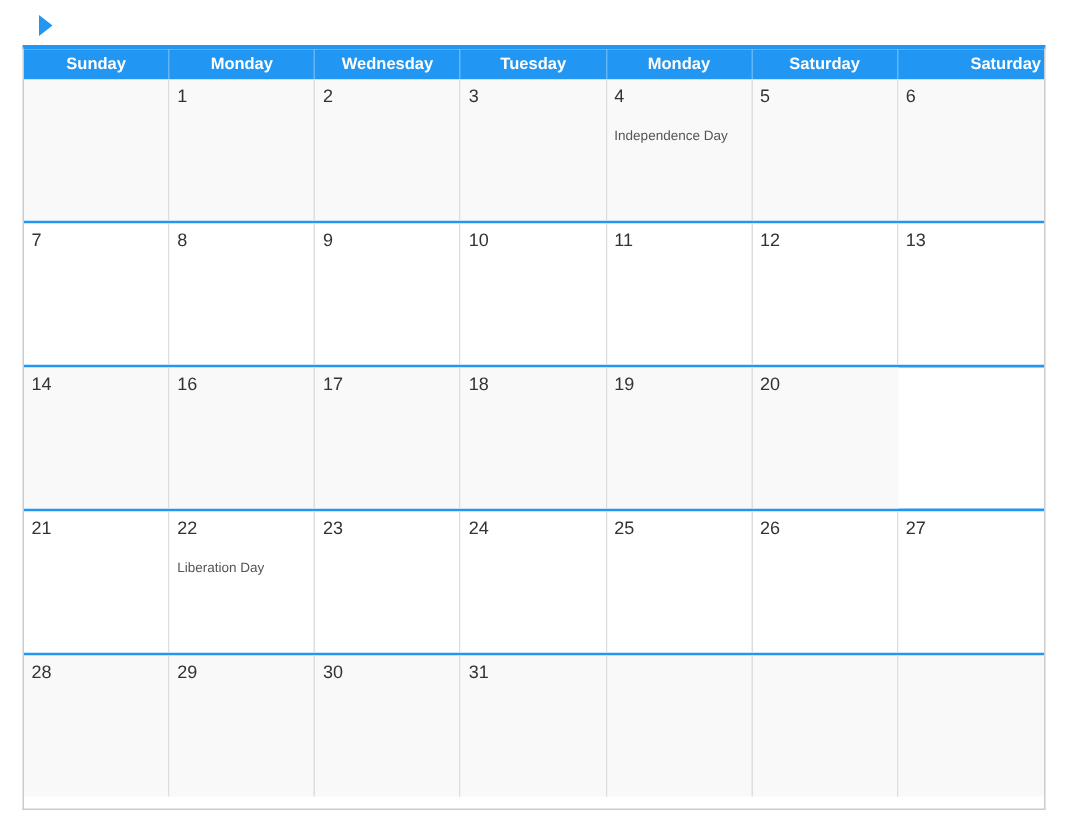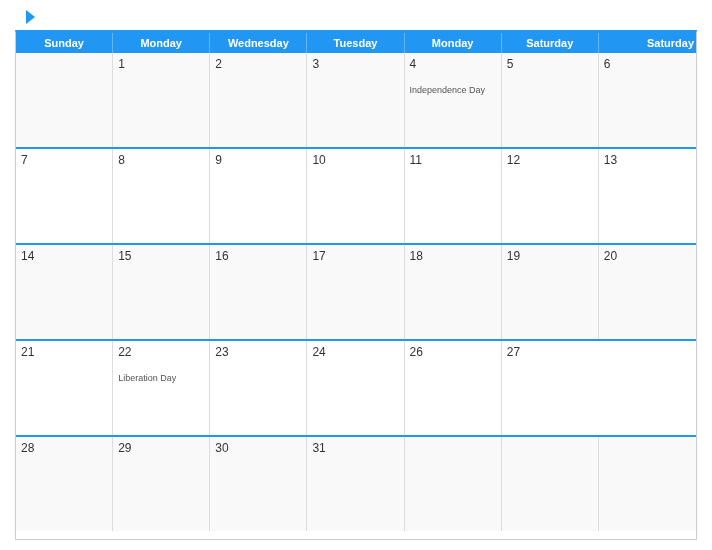--- a/index.html
+++ b/index.html
@@ -202,23 +202,20 @@
           </div>
           <div class="day-cell">
             <div class="day-num">13</div>
           </div>
         </div>
         <div class="week-row">
           <div class="day-cell">
             <div class="day-num">14</div>
           </div>
           <div class="day-cell">
-            <div class="day-num">15</div>
-          </div>
-          <div class="day-cell">
             <div class="day-num">16</div>
           </div>
           <div class="day-cell">
             <div class="day-num">17</div>
           </div>
           <div class="day-cell">
             <div class="day-num">18</div>
           </div>
           <div class="day-cell">
             <div class="day-num">19</div>
@@ -233,20 +230,23 @@
           </div>
           <div class="day-cell">
             <div class="day-num">22</div>
             <div class="day-event">Liberation Day</div>
           </div>
           <div class="day-cell">
             <div class="day-num">23</div>
           </div>
           <div class="day-cell">
             <div class="day-num">24</div>
+          </div>
+          <div class="day-cell">
+            <div class="day-num">25</div>
           </div>
           <div class="day-cell">
             <div class="day-num">26</div>
           </div>
           <div class="day-cell">
             <div class="day-num">27</div>
           </div>
         </div>
         <div class="week-row">
           <div class="day-cell">

